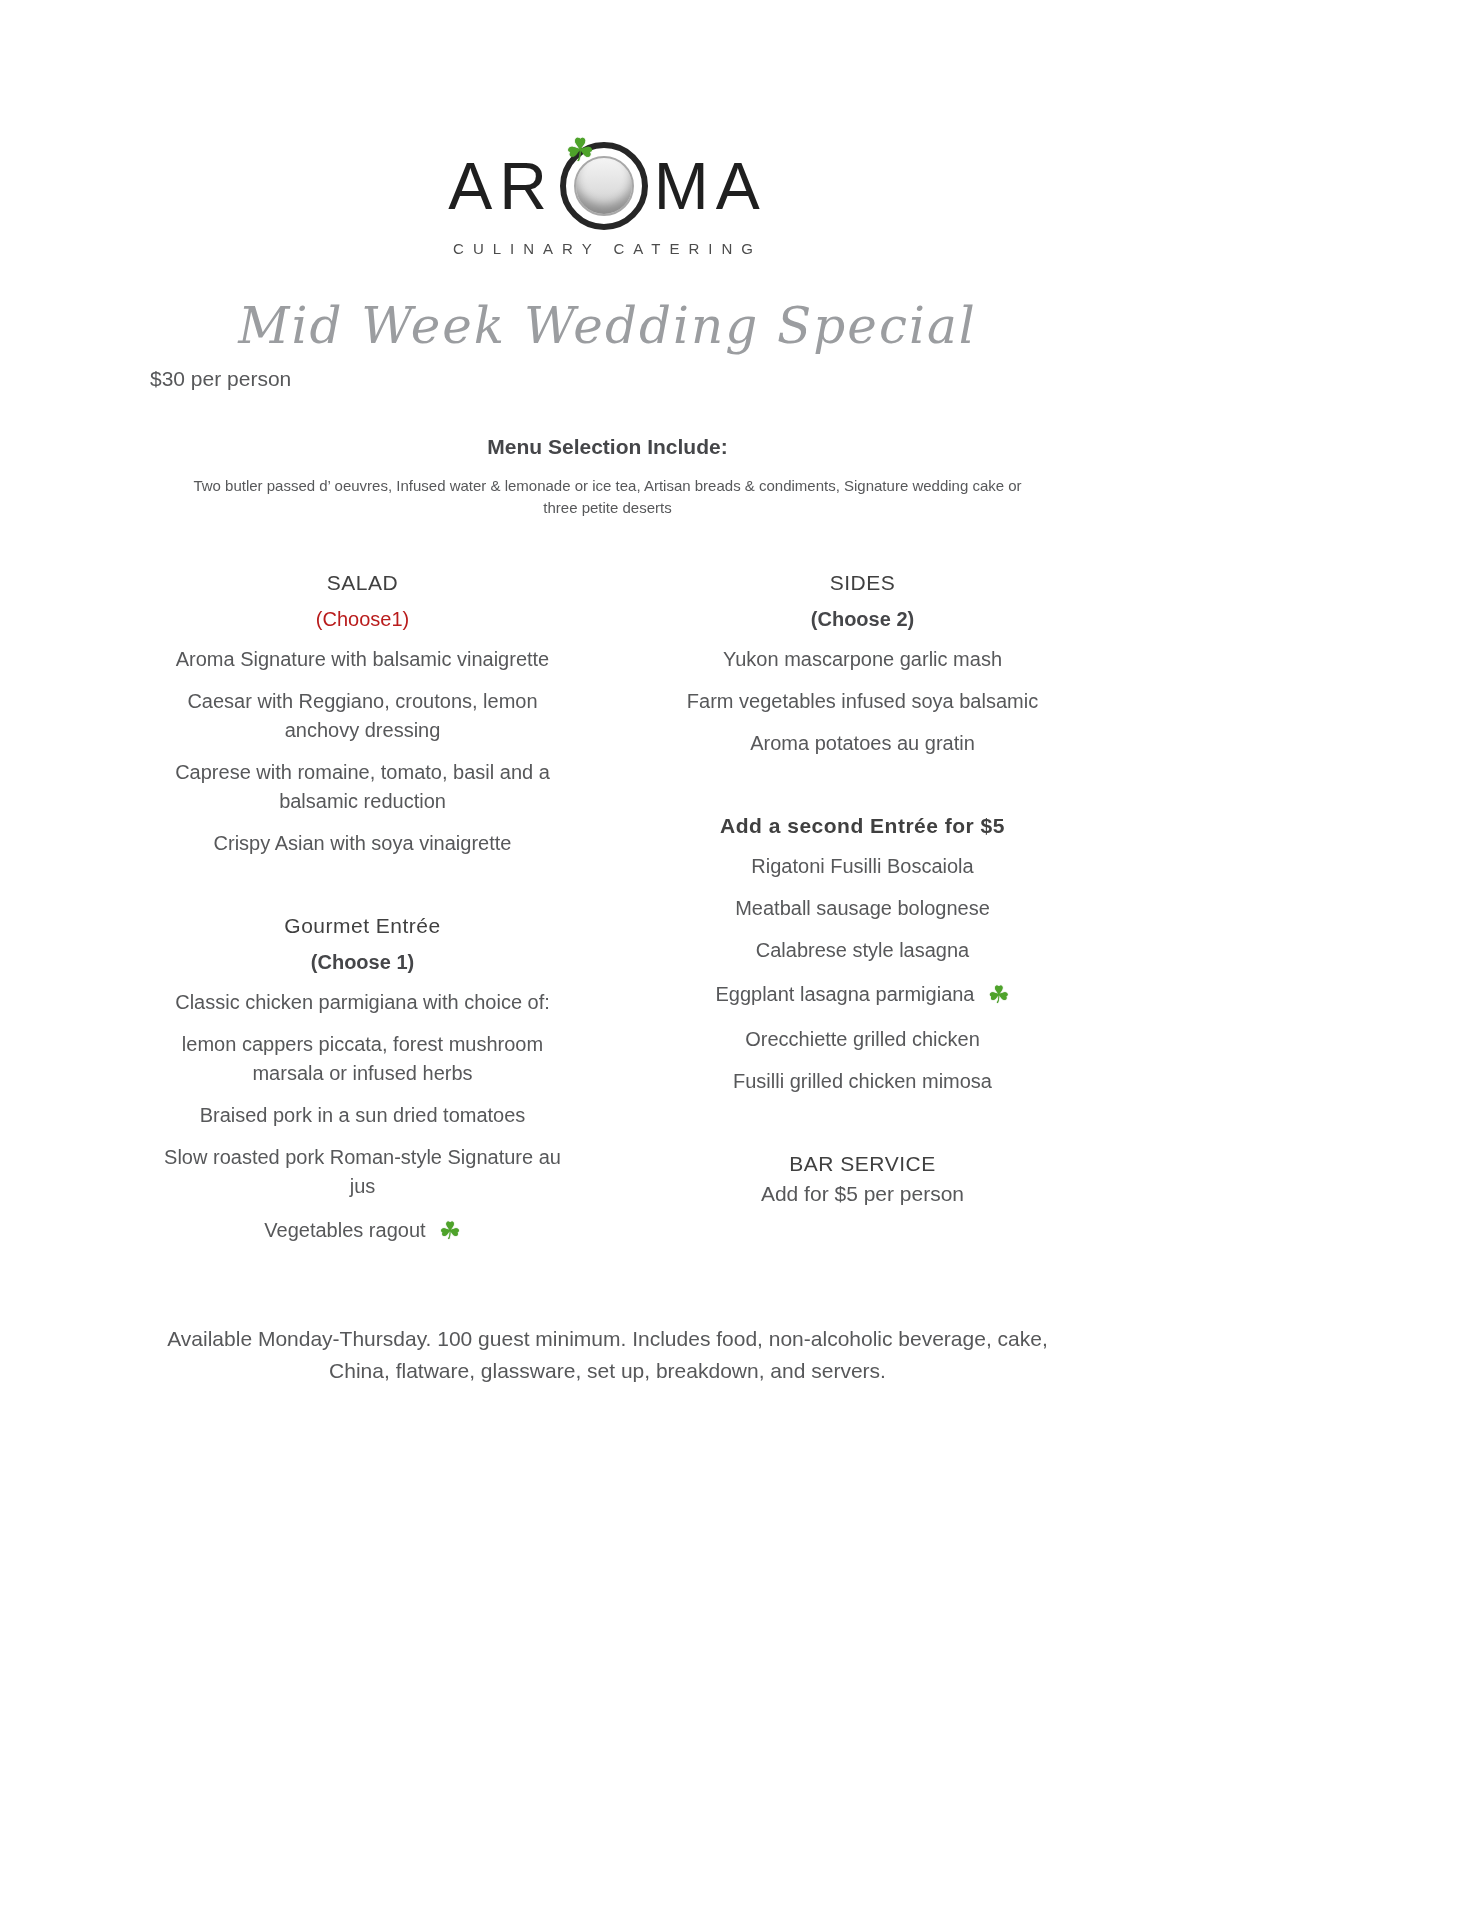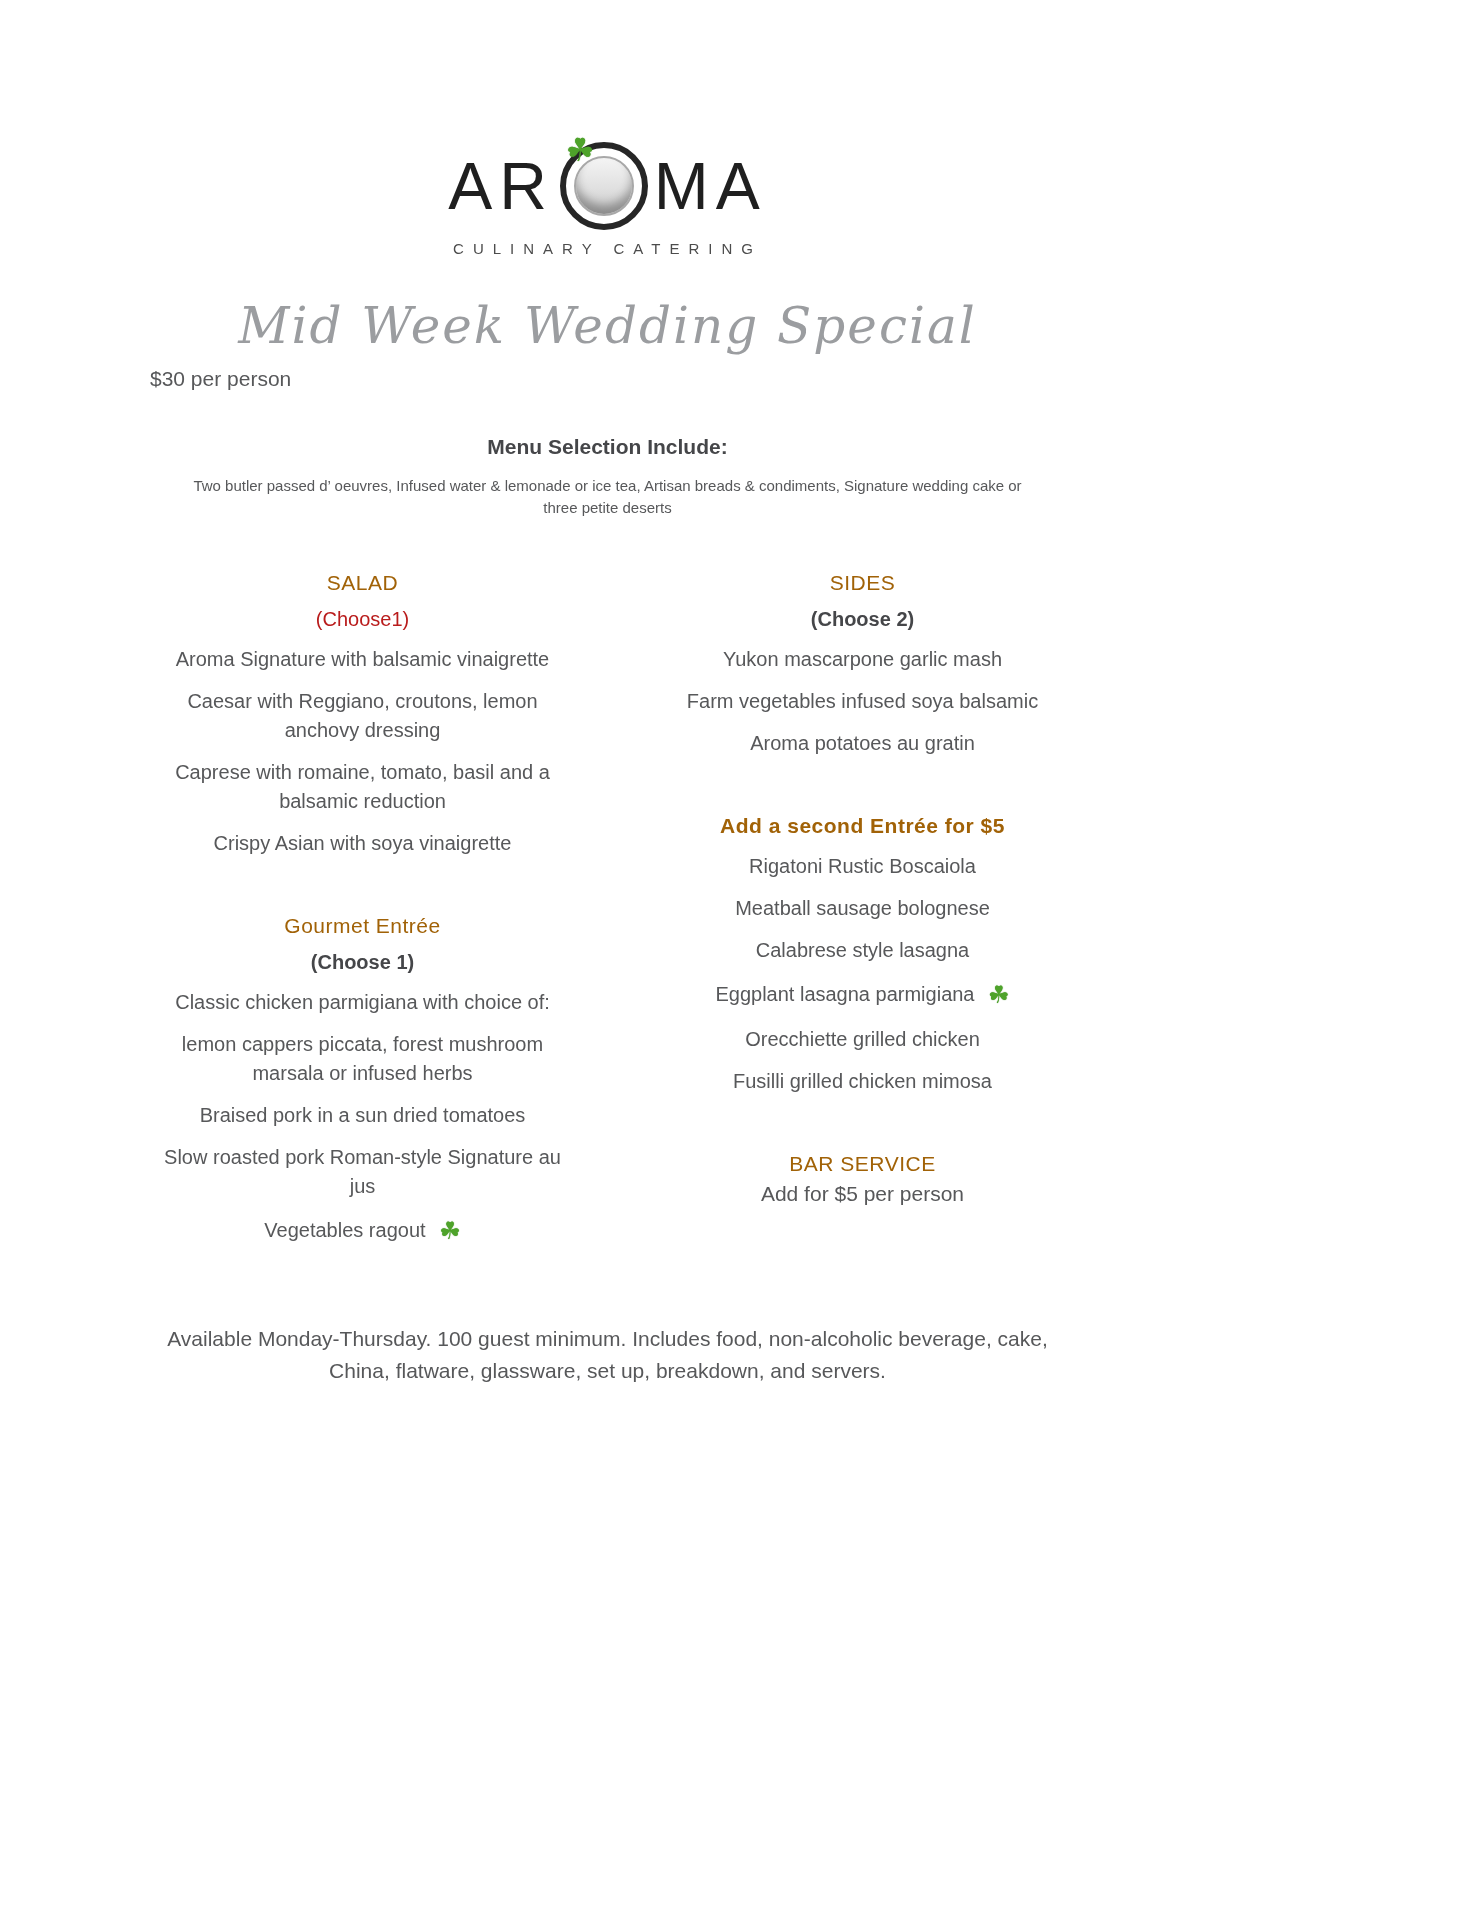--- a/index.html
+++ b/index.html
@@ -57,21 +57,21 @@
     margin:16px auto 0; max-width:850px; text-align:center;
     font-size:15px; line-height:1.45; color:#57585a;
   }
 
   
   .columns {
     margin-top:52px;
     display:grid; grid-template-columns:425px 405px; column-gap:85px;
   }
   .col { text-align:center; }
-  .sec-heading { color:#a16207; font-size:21px; font-weight:400; letter-spacing:0.5px; }
+  .sec-heading { color:#404040; font-size:21px; font-weight:400; letter-spacing:0.5px; }
   .sec-heading.bold { font-weight:bold; }
   .sec-heading.later { margin-top:56px; }
   .choose { margin:13px 0 14px; font-size:20px; color:#b91c1c; }
   .choose.bold { font-weight:bold; color:#454649; }
   .item { font-size:20px; line-height:1.45; margin-bottom:13px; color:#57585a; }
   .herb-glyph { color:#4ea32a; font-size:24px; margin-left:8px; vertical-align:-2px; text-shadow:0 0 1px #3c8a1f; }
   .items { margin-top:14px; }
   .bar-text { margin-top:6px; font-size:21px; color:#57585a; }
 
   
@@ -143,21 +143,21 @@
           <div class="items">
             <div class="item">Yukon mascarpone garlic mash</div>
             <div class="item">Farm vegetables infused soya balsamic</div>
             <div class="item">Aroma potatoes au gratin</div>
           </div>
         </div>
 
         <div>
           <div class="sec-heading bold later">Add a second Entrée for $5</div>
           <div class="items">
-            <div class="item">Rigatoni Rustic Boscaiola</div>
+            <div class="item">Rigatoni Fusilli Boscaiola</div>
             <div class="item">Meatball sausage bolognese</div>
             <div class="item">Calabrese style lasagna</div>
             <div class="item">
               <span>Eggplant lasagna parmigiana</span>
               <span class="herb-glyph">☘</span>
             </div>
             <div class="item">Orecchiette grilled chicken</div>
             <div class="item">Fusilli grilled chicken mimosa</div>
           </div>
         </div>

